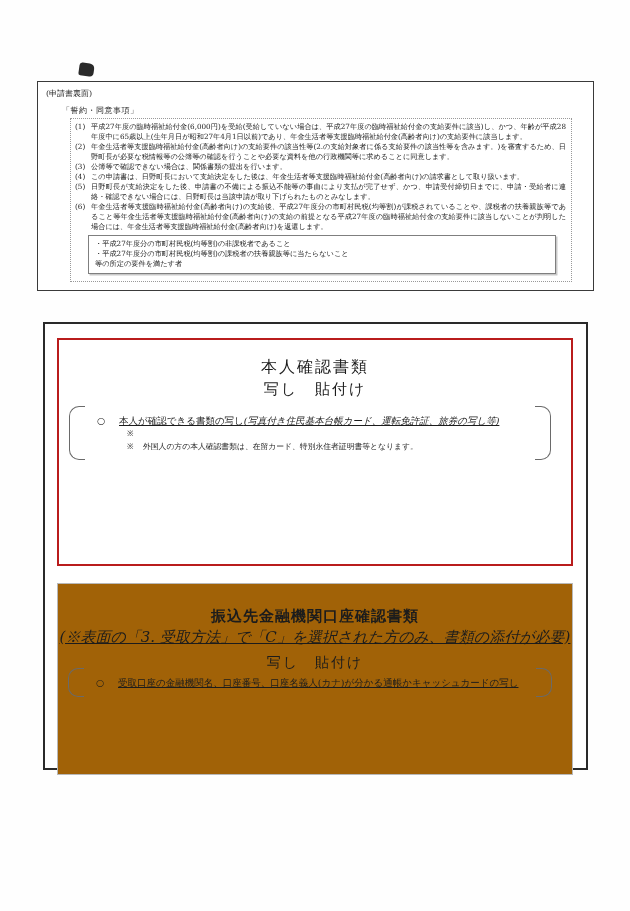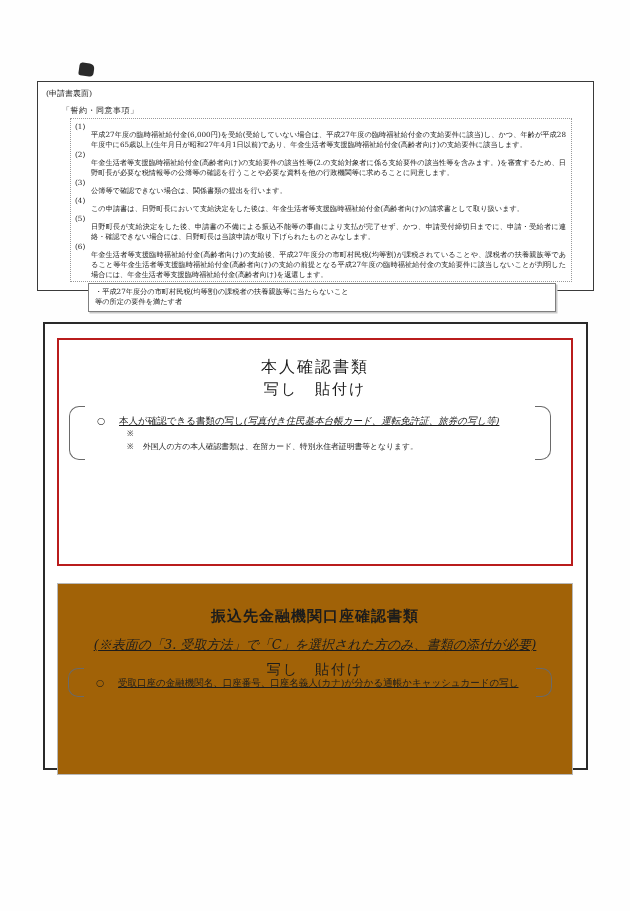--- a/index.html
+++ b/index.html
@@ -12,21 +12,21 @@
 
   
   .box1 { position:absolute; left:37px; top:81px; width:557px; height:210px;
           border:1.5px solid #3a3a3a; background:#fff; }
   .back-label { position:absolute; left:8px; top:6px; font-size:8px; }
   .pledge-title { position:absolute; left:24px; top:23px; font-size:8px; letter-spacing:.5px; }
   .dotted-box { position:absolute; left:32px; right:21px; top:36px; bottom:8px;
                 border:1px dotted #999; padding:3px 5px 2px 4px; }
   .p-item { display:flex; font-size:7.2px; line-height:10px; }
   .p-item .num { flex:none; width:16px; }
-  .p-item .txt { flex:1; text-align:justify;margin-top:8px; }
+  .p-item .txt { flex:1; text-align:justify; }
   .req-box { margin:3px 10px 0 13px; border:1px solid #7f7f7f; box-shadow:1.5px 1.5px 0 #c9c9c9;
              padding:3px 6px 4px 6px; font-size:7.2px; line-height:10px; background:#fff; }
 
   
   .box2 { position:absolute; left:43px; top:322px; width:545px; height:448px;
           border:2px solid #2a2a2a; background:#fff; }
   .boxA { position:absolute; left:12px; top:14px; width:516px; height:228px;
           border:2px solid #b91c1c; background:#fff; }
   .boxB { position:absolute; left:12px; top:259px; width:516px; height:192px;
           border:1px solid #b8b8b8; background:#a16207; }
@@ -43,21 +43,21 @@
   .bracketB { top:84px; }
 
   .doc-line { font-size:9.5px; line-height:15px; display:flex; }
   .doc-line .marker { flex:none; width:24px; text-align:left; padding-left:2px; }
   .doc-line .u { text-decoration:underline; }
   .doc-line .it { font-style:italic; text-decoration:underline; }
   .note-line { display:flex; font-size:7.8px; line-height:12.5px; margin-left:32px; }
   .note-line .marker { flex:none; width:16px; }
 
   .hB1 { margin-top:23px; text-align:center; font-size:15px; font-weight:bold; letter-spacing:1px; }
-  .hB2 { margin-top:10px; text-align:center; font-size:13px; font-style:italic; }
+  .hB2 { margin-top:2px; text-align:center; font-size:15px; font-style:italic; }
   .hB2 span { text-decoration:underline; }
   .hB3 { margin-top:7px; text-align:center; font-size:14px; letter-spacing:2px; }
 </style>
 </head>
 <body>
 
 <div class="page">
 
   <div class="scan-mark"></div>
 
@@ -85,20 +85,21 @@
       <div class="p-item">
         <span class="num">(5)</span>
         <span class="txt">日野町長が支給決定をした後、申請書の不備による振込不能等の事由により支払が完了せず、かつ、申請受付締切日までに、申請・受給者に連絡・確認できない場合には、日野町長は当該申請が取り下げられたものとみなします。</span>
       </div>
       <div class="p-item">
         <span class="num">(6)</span>
         <span class="txt">年金生活者等支援臨時福祉給付金(高齢者向け)の支給後、平成27年度分の市町村民税(均等割)が課税されていることや、課税者の扶養親族等であること等年金生活者等支援臨時福祉給付金(高齢者向け)の支給の前提となる平成27年度の臨時福祉給付金の支給要件に該当しないことが判明した場合には、年金生活者等支援臨時福祉給付金(高齢者向け)を返還します。</span>
       </div>
 
       <div class="req-box">
+        <div>・平成27年度分の市町村民税(均等割)の非課税者であること</div>
         <div>・平成27年度分の市町村民税(均等割)の課税者の扶養親族等に当たらないこと</div>
         <div>等の所定の要件を満たす者</div>
       </div>
     </div>
   </div>
 
   <div class="box2">
 
     <div class="boxA">
       <div class="hA1">本人確認書類</div>

